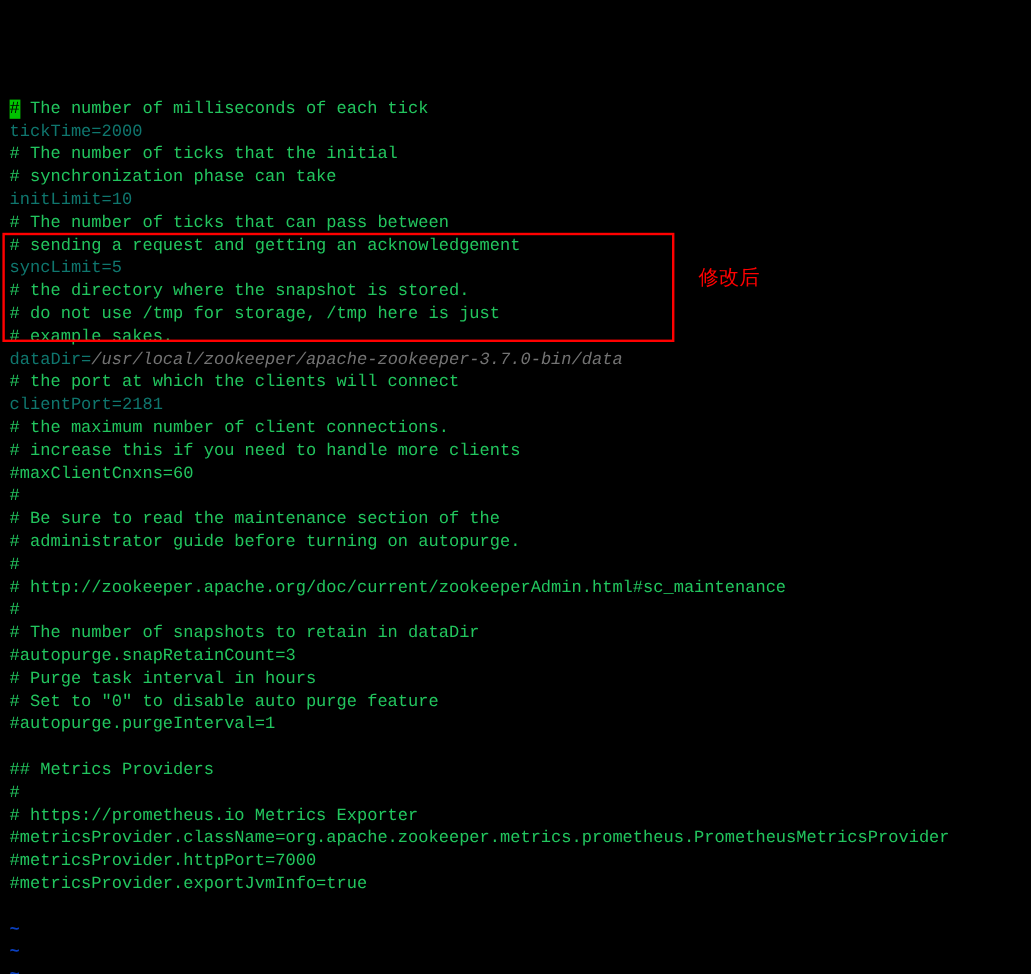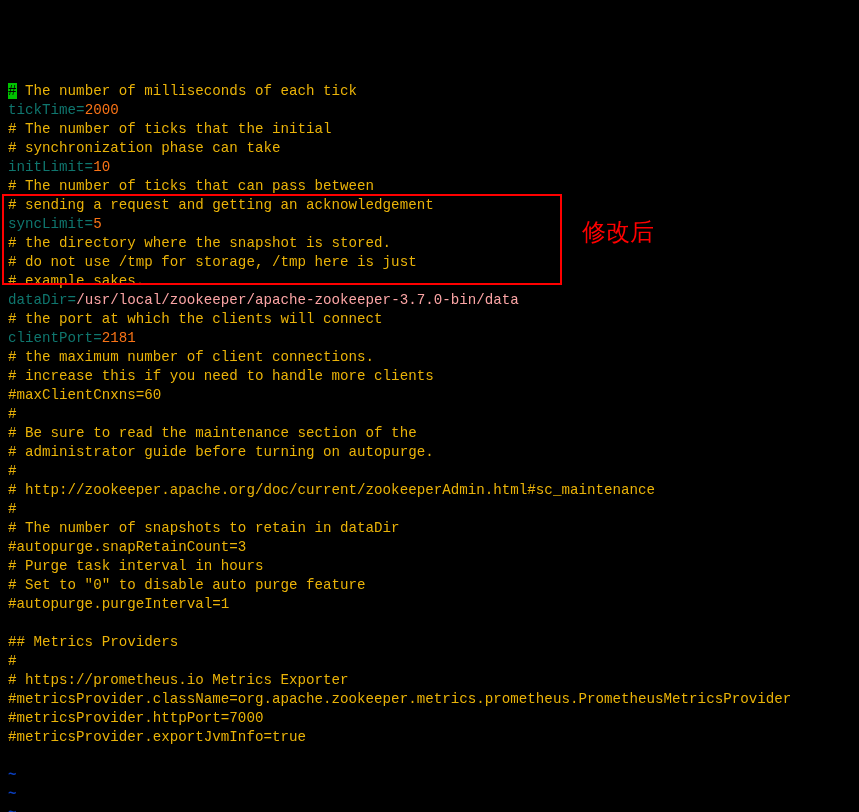--- a/index.html
+++ b/index.html
@@ -9,38 +9,38 @@
     font-family: "Consolas", "Menlo", "Courier New", monospace;
     font-size: 14.2px;
     line-height: 19px;
     color: #ccc;
     width: 859px;
     height: 812px;
     box-sizing: border-box;
     position: relative;
     white-space: pre;
   }
-  .comment { color: #eab308; }
+  .comment { color: #22c55e; }
   .key     { color: #0f766e; }
-  .num     { color: #f97316; }
-  .path    { color: #fca5a5; }
+  .num     { color: #0f766e; }
+  .path    { color: #737373; font-style: italic; }
   .cursor  { background: #00c200; color: #000; }
   .tilde   { color: #0a3fbf; font-weight: bold; }
   .normal  { color: #eee; }
 
   .callout-box {
     position: absolute;
     border: 2px solid #ff0000;
     pointer-events: none;
   }
   .callout-label {
     position: absolute;
     color: #ff0000;
     font-family: "SimSun", "Microsoft YaHei", sans-serif;
-    font-size: 24px;
+    font-size: 17px;
   }
 </style>
 </head>
 <body>
 
 
 
 <div id="editor"><div><span class="cursor">#</span><span class="comment"> The number of milliseconds of each tick</span></div><div><span class="key">tickTime=</span><span class="num">2000</span></div><div><span class="comment"># The number of ticks that the initial</span></div><div><span class="comment"># synchronization phase can take</span></div><div><span class="key">initLimit=</span><span class="num">10</span></div><div><span class="comment"># The number of ticks that can pass between</span></div><div><span class="comment"># sending a request and getting an acknowledgement</span></div><div><span class="key">syncLimit=</span><span class="num">5</span></div><div><span class="comment"># the directory where the snapshot is stored.</span></div><div><span class="comment"># do not use /tmp for storage, /tmp here is just</span></div><div><span class="comment"># example sakes.</span></div><div><span class="key">dataDir=</span><span class="path">/usr/local/zookeeper/apache-zookeeper-3.7.0-bin/data</span></div><div><span class="comment"># the port at which the clients will connect</span></div><div><span class="key">clientPort=</span><span class="num">2181</span></div><div><span class="comment"># the maximum number of client connections.</span></div><div><span class="comment"># increase this if you need to handle more clients</span></div><div><span class="comment">#maxClientCnxns=60</span></div><div><span class="comment">#</span></div><div><span class="comment"># Be sure to read the maintenance section of the</span></div><div><span class="comment"># administrator guide before turning on autopurge.</span></div><div><span class="comment">#</span></div><div><span class="comment"># http://zookeeper.apache.org/doc/current/zookeeperAdmin.html#sc_maintenance</span></div><div><span class="comment">#</span></div><div><span class="comment"># The number of snapshots to retain in dataDir</span></div><div><span class="comment">#autopurge.snapRetainCount=3</span></div><div><span class="comment"># Purge task interval in hours</span></div><div><span class="comment"># Set to "0" to disable auto purge feature</span></div><div><span class="comment">#autopurge.purgeInterval=1</span></div><div><span class="normal">&nbsp;</span></div><div><span class="comment">## Metrics Providers</span></div><div><span class="comment">#</span></div><div><span class="comment"># https://prometheus.io Metrics Exporter</span></div><div><span class="comment">#metricsProvider.className=org.apache.zookeeper.metrics.prometheus.PrometheusMetricsProvider</span></div><div><span class="comment">#metricsProvider.httpPort=7000</span></div><div><span class="comment">#metricsProvider.exportJvmInfo=true</span></div><div><span class="normal">&nbsp;</span></div><div><span class="tilde">~</span></div><div><span class="tilde">~</span></div><div><span class="tilde">~</span></div></div>
 
 <div class="callout-box" style="left: 2px; top: 194px; width: 556px; height: 87px;"></div>

